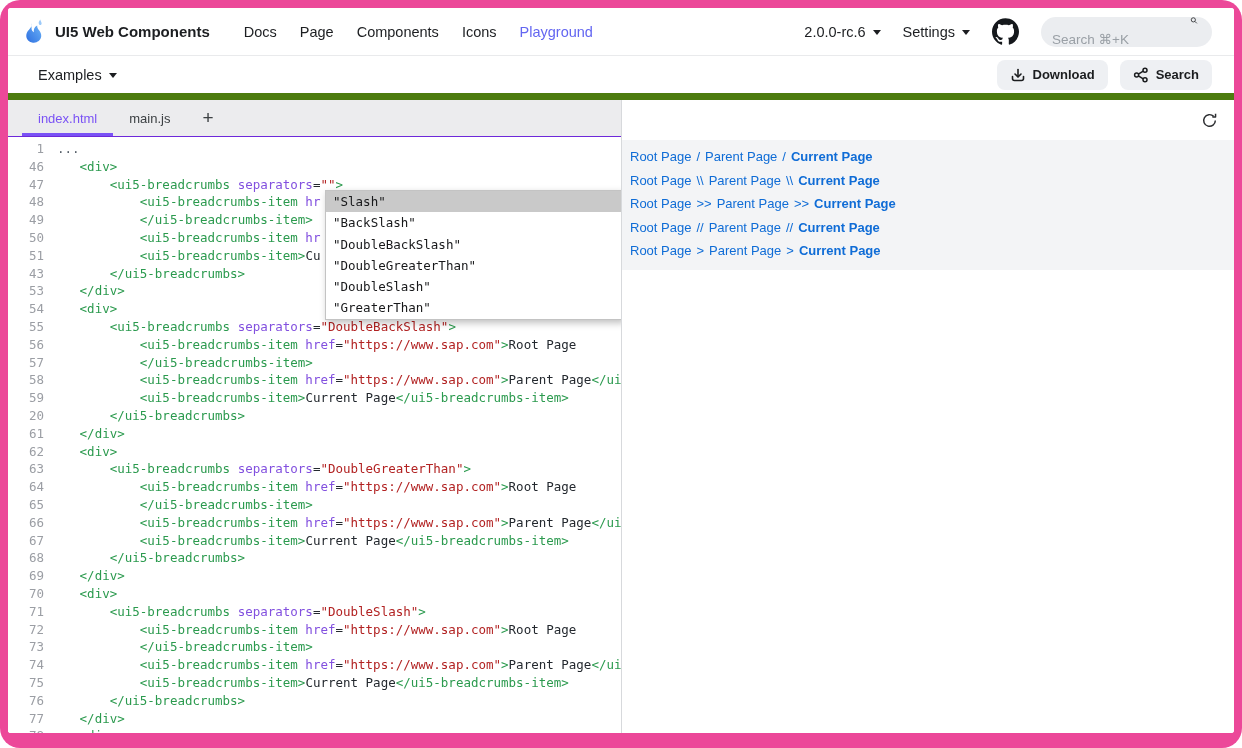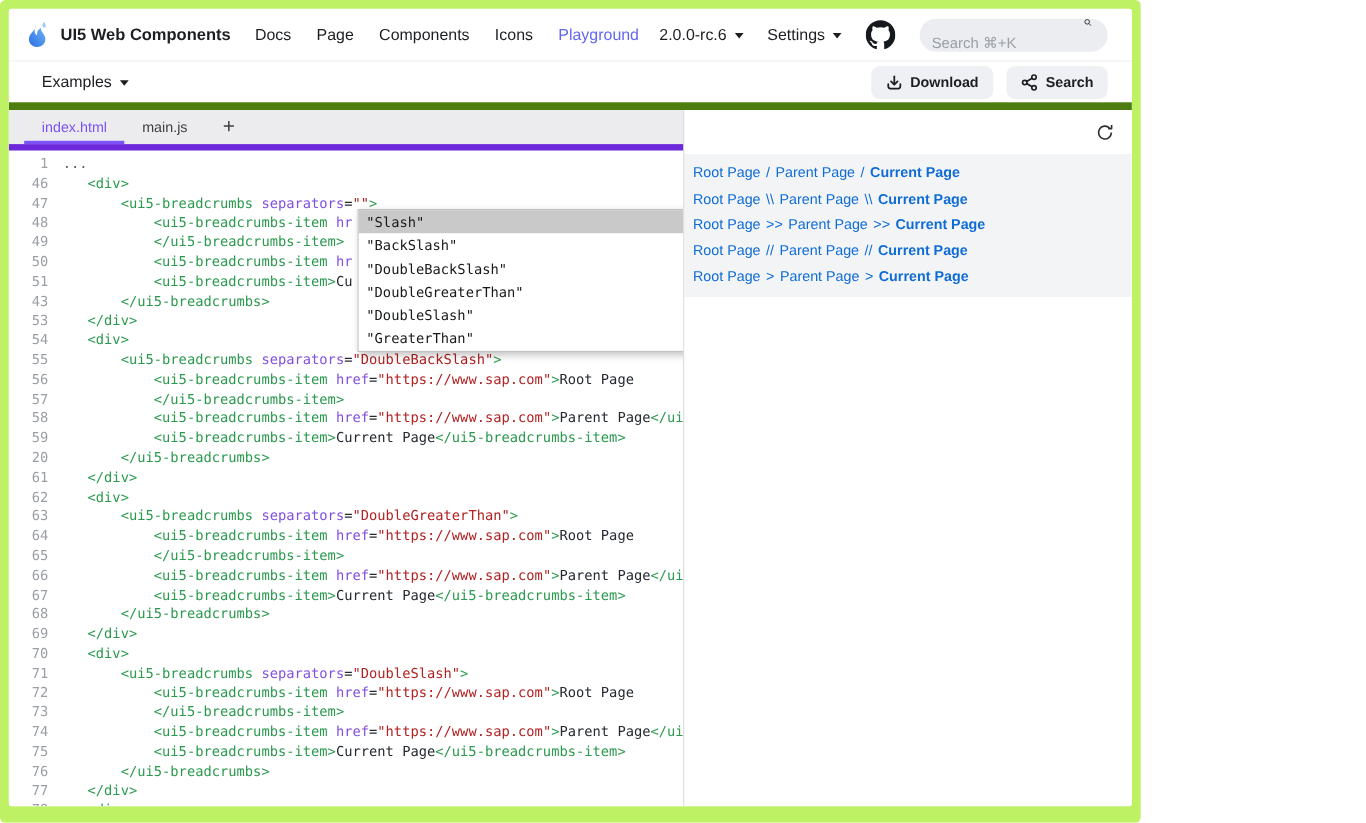--- a/index.html
+++ b/index.html
@@ -1,44 +1,44 @@
 <!DOCTYPE html>
 <html><head>
 <meta charset="utf-8">
 <style>
   * { box-sizing: border-box; margin: 0; padding: 0; }
   html,body { width:1242px; height:748px; background:#ffffff; font-family:"Liberation Sans",sans-serif; }
-  .frame { position:relative; width:1037px; height:748px; background:#bef264; border-radius:5px; padding:8px 8px 15px 8px; }
+  .frame { position:relative; width:1242px; height:748px; background:#ec4899; border-radius:20px; padding:8px 8px 15px 8px; }
   .app { width:100%; height:100%; background:#fff; display:flex; flex-direction:column; overflow:hidden; border-radius:3px; }
 
   
   .topbar { flex:0 0 48px; display:flex; align-items:center; padding:0 22px 0 12px; border-bottom:1px solid #e9eaec; background:#fff; }
   .logo { width:27px; height:30px; display:flex; align-items:center; justify-content:center; cursor:pointer; }
   .brand-title { margin-left:8px; font-size:15px; font-weight:bold; color:#1c1e21; cursor:pointer; white-space:nowrap; }
-  .nav { display:flex; gap:23px; margin-left:22px; font-size:14.5px; color:#1c1e21; }
+  .nav { display:flex; gap:23px; margin-left:34px; font-size:14.5px; color:#1c1e21; }
   .nav-link { cursor:pointer; white-space:nowrap; }
   .nav-link.accent { color:#6366f1; }
   .top-right { margin-left:auto; display:flex; align-items:center; gap:22px; }
   .menu-item { font-size:14.5px; color:#1c1e21; display:flex; align-items:center; cursor:pointer; white-space:nowrap; }
   .caret { width:0; height:0; border-left:4px solid transparent; border-right:4px solid transparent; border-top:5px solid #1c1e21; margin-left:7px; margin-top:2px; }
   .gh { width:27px; height:27px; display:flex; cursor:pointer; }
   .search-pill { width:171px; height:30px; background:#ebedf0; border-radius:15px; display:flex; align-items:flex-end; padding:0 11px; gap:8px;flex-direction:column; }
   .search-pill input { border:none; outline:none; background:transparent; width:100%; font-size:13.5px; color:#202124; font-family:"Liberation Sans",sans-serif; }
   .search-pill input::placeholder { color:#9aa0a6; }
 
   
   .toolbar { flex:0 0 44px; display:flex; align-items:center; padding:0 22px 0 30px; border-bottom:7px solid #4d7c0f; background:#fff; }
   .toolbar .menu-item { font-size:14.5px; }
   .toolbar-right { margin-left:auto; display:flex; gap:12px; }
   .btn { height:30px; border:none; border-radius:8px; background:#eef0f3; display:flex; align-items:center; gap:7px; padding:0 13px; font-family:"Liberation Sans",sans-serif; font-size:13px; font-weight:bold; color:#1b1d1f; cursor:pointer; }
 
   
   .main { flex:1; min-height:0; display:flex; }
   .editor { flex:0 0 614px; width:614px; border-right:1px solid #d7d9dc; display:flex; flex-direction:column; position:relative; background:#fff; }
-  .tabbar { flex:0 0 37px; background:#ececee; border-bottom:6px solid #6d28d9; display:flex; align-items:stretch; padding-left:14px; }
+  .tabbar { flex:0 0 37px; background:#ececee; border-bottom:1px solid #6d28d9; display:flex; align-items:stretch; padding-left:14px; }
   .tab { padding:3px 16px 0 16px; display:flex; align-items:center; font-size:13px; color:#3c4043; border-bottom:3px solid transparent; cursor:pointer; }
   .tab.active { color:#7a52f5; border-bottom-color:#7a52f5; }
   .tab-add { padding:0 12px; margin-left:4px; display:flex; align-items:center; font-size:19px; color:#3c4043; cursor:pointer; }
 
   .code-area { flex:1; position:relative; overflow:hidden; padding-top:3px; background:#fff;
                font-family:"DejaVu Sans Mono",monospace; font-size:12.5px; line-height:17.8px; }
   .code-line { display:flex; white-space:pre; }
   .ln { flex:0 0 36px; text-align:right; color:#9b9ea4; }
   .lc { margin-left:13px; white-space:pre; }
   .tok-tag  { color:#2b9a4e; }

